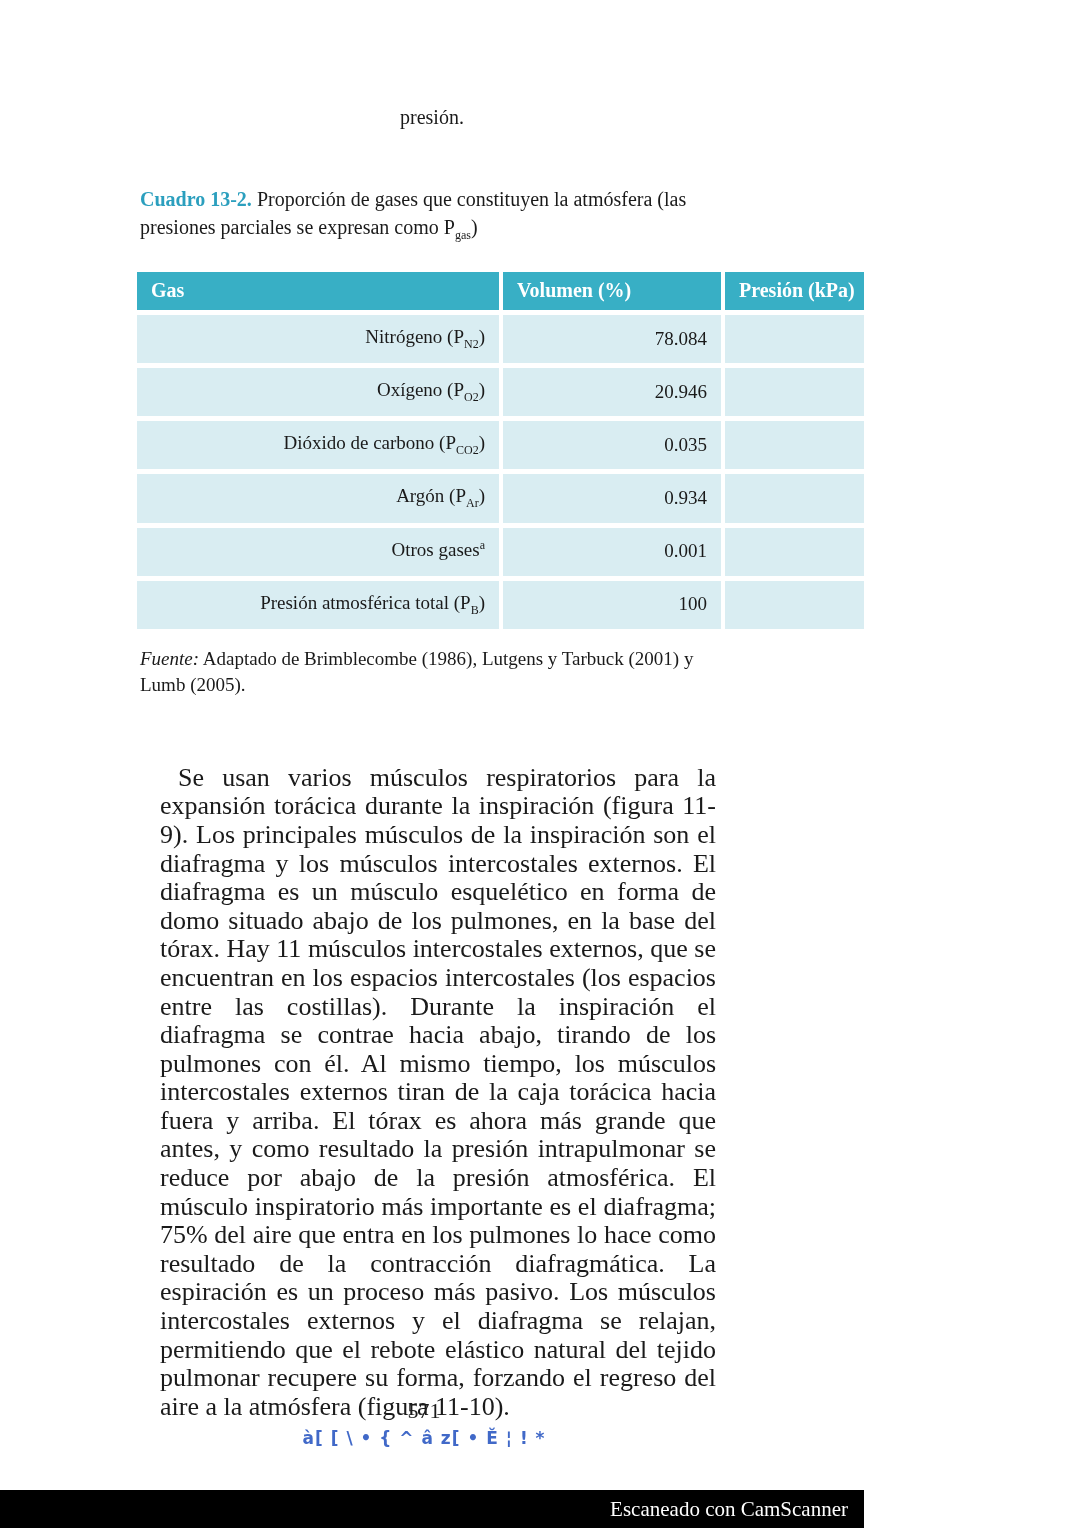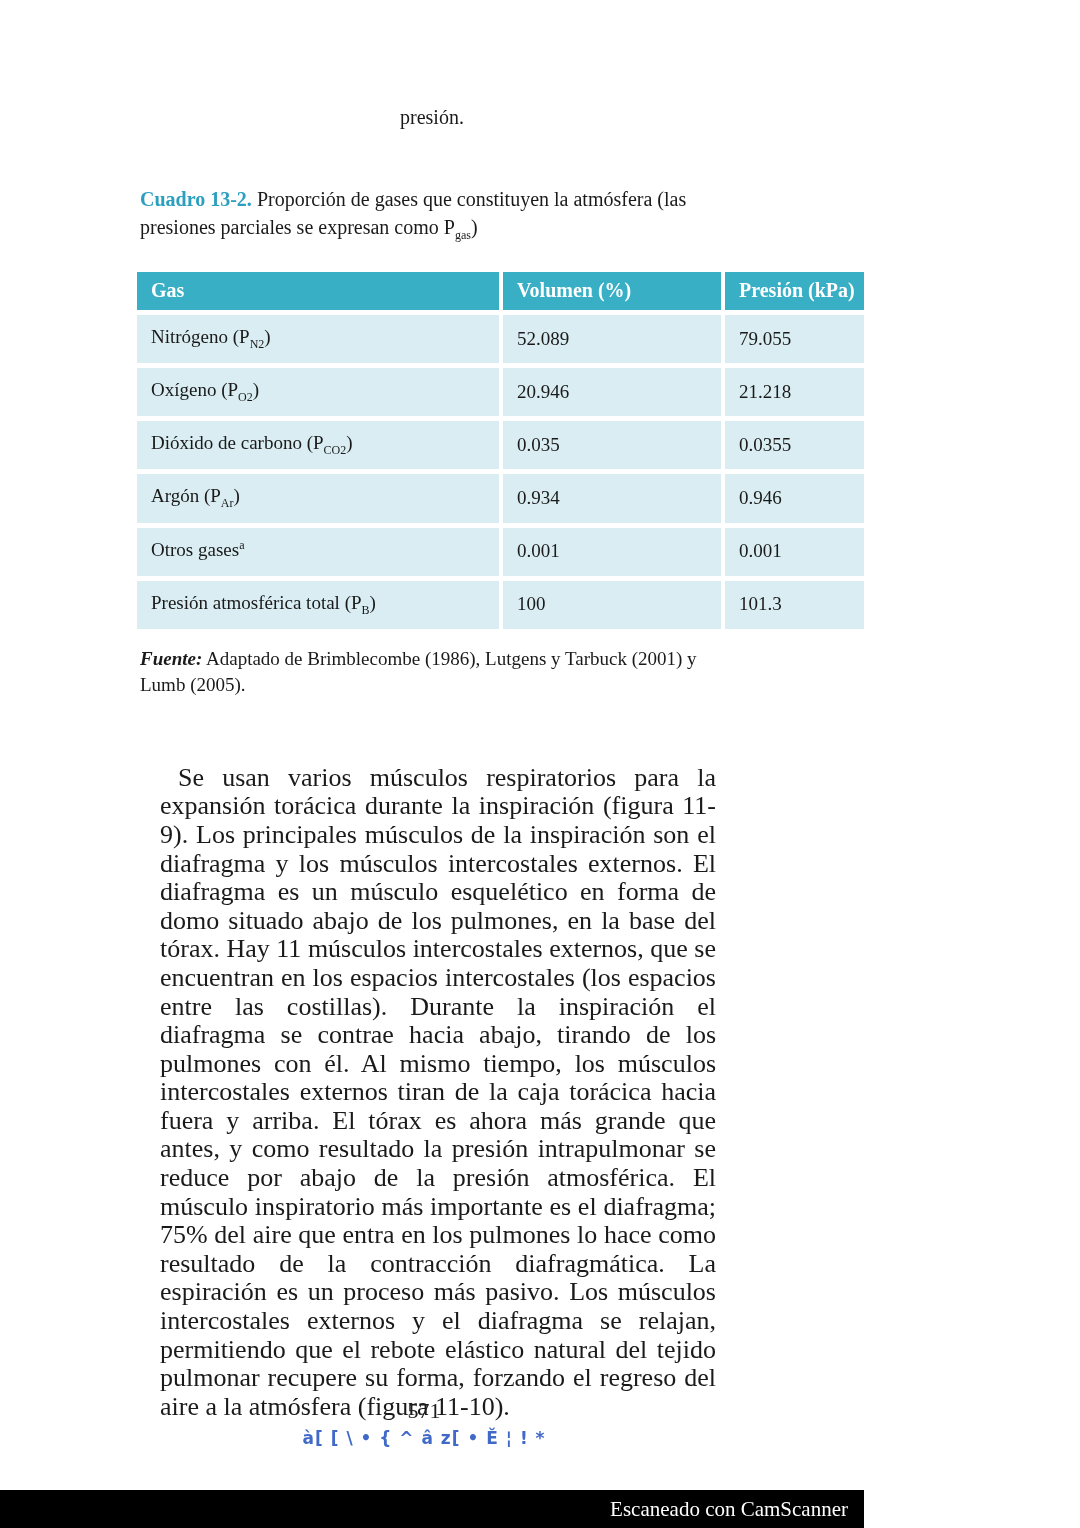--- a/index.html
+++ b/index.html
@@ -43,32 +43,33 @@
     font-weight: bold;
     font-size: 20px;
     text-align: left;
     padding: 7px 14px 8px 14px;
   }
   table.gas-table td {
     background: #d9edf2;
     font-size: 19px;
     padding: 10px 14px 11px 14px;
     vertical-align: middle;
+    text-align: right;
   }
   .col-gas { width: 362px; }
   .col-vol { width: 218px; }
   .col-pres { width: 213px; }
   td.num-cell { padding-left: 16px; }
 
   .source-line {
     margin: 12px 150px 0 140px;
     font-size: 19px;
     line-height: 26px;
   }
-  .source-label { font-style: italic; font-weight: bold; }
+  .source-label { font-style: italic; }
   .footnote-line {
     margin: 2px 150px 0 140px;
     font-size: 18px;
     line-height: 25px;
   }
 
   .body-paragraph {
     margin: 66px 148px 0 160px;
     font-size: 26px;
     line-height: 28.6px;
@@ -133,21 +134,21 @@
     <thead>
       <tr>
         <th>Gas</th>
         <th>Volumen (%)</th>
         <th>Presión (kPa)</th>
       </tr>
     </thead>
     <tbody>
       <tr>
         <td><span>Nitrógeno (P</span><sub>N2</sub><sup></sup><span>)</span></td>
-        <td class="num-cell">52.089</td>
+        <td class="num-cell">78.084</td>
         <td class="num-cell">79.055</td>
       </tr>
       <tr>
         <td><span>Oxígeno (P</span><sub>O2</sub><sup></sup><span>)</span></td>
         <td class="num-cell">20.946</td>
         <td class="num-cell">21.218</td>
       </tr>
       <tr>
         <td><span>Dióxido de carbono (P</span><sub>CO2</sub><sup></sup><span>)</span></td>
         <td class="num-cell">0.035</td>

